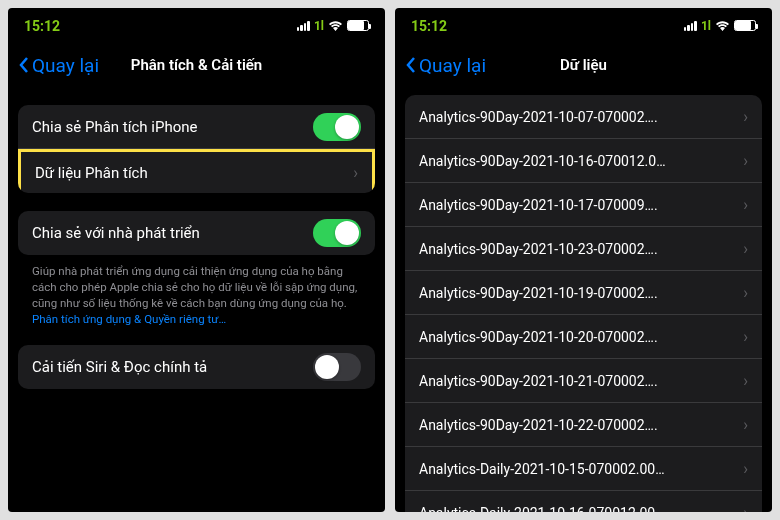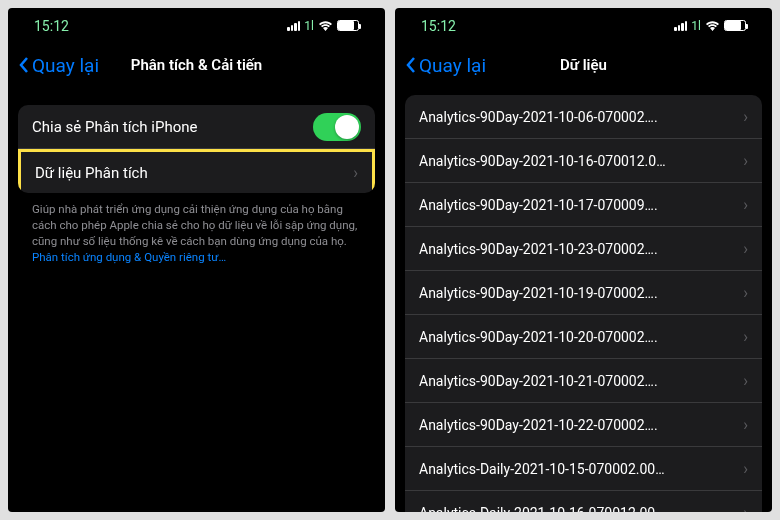--- a/index.html
+++ b/index.html
@@ -1,18 +1,18 @@
 <!DOCTYPE html>
 <html><head>
   <meta charset="utf-8">
   <style>
     * { margin: 0; padding: 0; box-sizing: border-box; font-family: -apple-system, BlinkMacSystemFont, 'Segoe UI', Roboto, sans-serif; }
     body { background: #e0e0e0; width: 780px; height: 520px; display: flex; gap: 10px; padding: 8px; }
     .phone { flex: 1; background: #000; border-radius: 4px; display: flex; flex-direction: column; overflow: hidden; }
-    .status-bar { height: 35px; display: flex; align-items: center; justify-content: space-between; padding: 0 26px; color: #86efac; font-size: 14px; font-weight: 400; }
+    .status-bar { height: 35px; display: flex; align-items: center; justify-content: space-between; padding: 0 16px; color: #84cc16; font-size: 14px; font-weight: 700; }
     .status-icons { display: flex; gap: 4px; align-items: center; }
     .nav-bar { height: 44px; display: flex; align-items: center; padding: 0 10px; position: relative; }
     .back-btn { display: flex; align-items: center; color: #007aff; font-size: 19px; cursor: pointer; }
     .nav-title { position: absolute; left: 50%; transform: translateX(-50%); color: #fff; font-size: 15px; font-weight: 600; }
     .content { flex: 1; overflow-y: hidden; padding: 0 10px; }
     .group { background: #1c1c1e; border-radius: 10px; margin-top: 18px; overflow: hidden; }
     .row { display: flex; align-items: center; padding: 5px 14px; border-bottom: 0.5px solid #3a3a3c; color: #fff; font-size: 15px; min-height: 44px; }
     .row:last-child { border-bottom: none; }
     .row .label { flex: 1; }
     .highlight { border: 3px solid #fde047; }
@@ -72,22 +72,38 @@
         <span class="label">Chia sẻ Phân tích iPhone</span>
         <div class="toggle on">
             <div class="knob"></div>
           </div>
       </div>
       <div class="row highlight">
         <span class="label">Dữ liệu Phân tích</span>
         <span class="chevron">›</span>
       </div>
     </div>
+    <div class="group">
+      <div class="row">
+        <span class="label">Chia sẻ với nhà phát triển</span>
+        <div class="toggle on">
+            <div class="knob"></div>
+          </div>
+      </div>
+    </div>
     <div class="footer-text">
       <span>Giúp nhà phát triển ứng dụng cải thiện ứng dụng của họ bằng cách cho phép Apple chia sẻ cho họ dữ liệu về lỗi sập ứng dụng, cũng như số liệu thống kê về cách bạn dùng ứng dụng của họ. </span><span class="link">Phân tích ứng dụng &amp; Quyền riêng tư…</span>
+    </div>
+    <div class="group">
+      <div class="row">
+        <span class="label">Cải tiến Siri &amp; Đọc chính tả</span>
+        <div class="toggle off">
+            <div class="knob"></div>
+          </div>
+      </div>
     </div>
   </div>
 </div>
 
 <div class="phone">
   <div class="status-bar">
     <span>15:12</span>
     <div class="status-icons">
       <div class="sig-bars">
           <span></span>
@@ -109,21 +125,21 @@
       <svg width="12" height="18" viewBox="0 0 12 18" fill="none" stroke="#007aff" stroke-width="2.5">
           <polyline points="9,2 3,9 9,16"></polyline>
         </svg>
       <span style="margin-left:2px">Quay lại</span>
     </div>
     <div class="nav-title">Dữ liệu</div>
   </div>
   <div class="content">
     <div class="data-group" id="data-list">
         <div class="list-row">
-          <span class="label">Analytics-90Day-2021-10-06-070002….</span>
+          <span class="label">Analytics-90Day-2021-10-07-070002….</span>
           <span class="chevron">›</span>
         </div>
         <div class="list-row">
           <span class="label">Analytics-90Day-2021-10-16-070012.0…</span>
           <span class="chevron">›</span>
         </div>
         <div class="list-row">
           <span class="label">Analytics-90Day-2021-10-17-070009….</span>
           <span class="chevron">›</span>
         </div>

